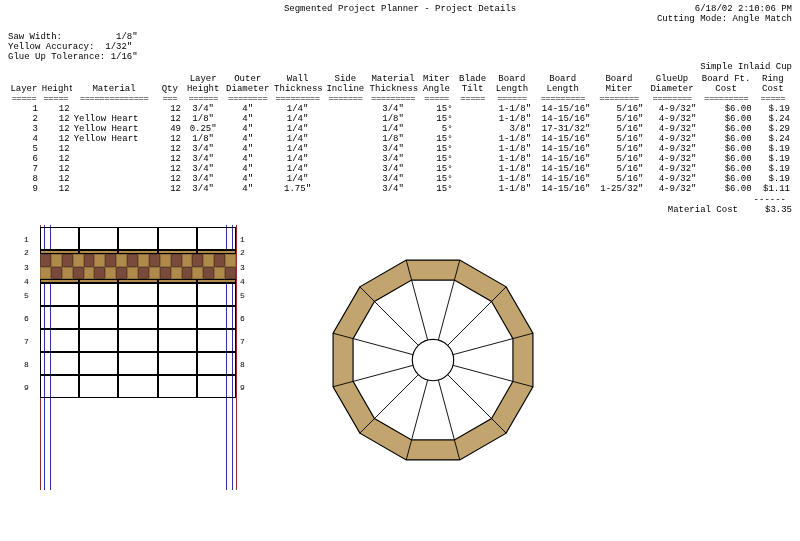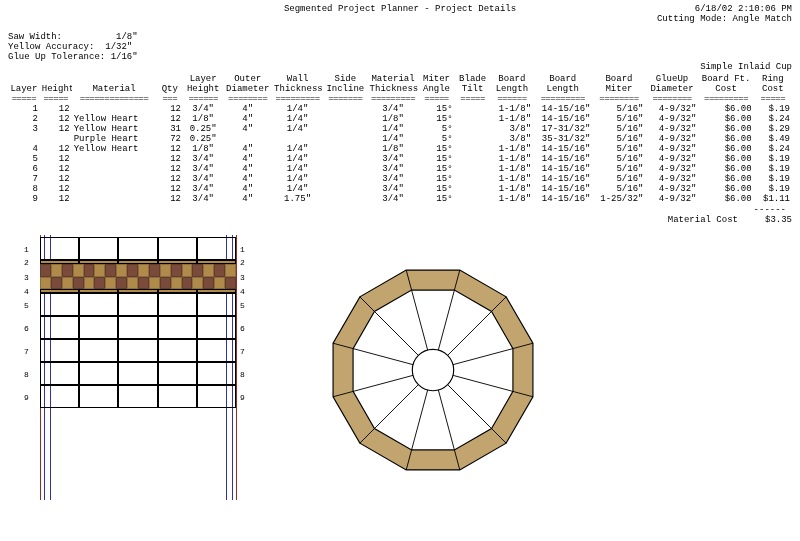--- a/index.html
+++ b/index.html
@@ -173,53 +173,34 @@
         <td class="r">14-15/16"</td>
         <td class="r">5/16"</td>
         <td class="r">4-9/32"</td>
         <td class="r">$6.00</td>
         <td class="r">$.24</td>
       </tr>
       <tr>
         <td class="r">3</td>
         <td class="r">12</td>
         <td class="l">Yellow Heart</td>
-        <td class="r">31</td>
+        <td class="r">49</td>
         <td class="c">0.25"</td>
         <td class="c">4"</td>
         <td class="c">1/4"</td>
         <td class="c"></td>
         <td class="c">1/4"</td>
         <td class="r">5°</td>
         <td class="r"></td>
         <td class="r">3/8"</td>
         <td class="r">17-31/32"</td>
         <td class="r">5/16"</td>
         <td class="r">4-9/32"</td>
         <td class="r">$6.00</td>
         <td class="r">$.29</td>
-      </tr>
-      <tr>
-        <td class="r"></td>
-        <td class="r"></td>
-        <td class="l">Purple Heart</td>
-        <td class="r">72</td>
-        <td class="c">0.25"</td>
-        <td class="c"></td>
-        <td class="c"></td>
-        <td class="c"></td>
-        <td class="c">1/4"</td>
-        <td class="r">5°</td>
-        <td class="r"></td>
-        <td class="r">3/8"</td>
-        <td class="r">35-31/32"</td>
-        <td class="r">5/16"</td>
-        <td class="r">4-9/32"</td>
-        <td class="r">$6.00</td>
-        <td class="r">$.49</td>
       </tr>
       <tr>
         <td class="r">4</td>
         <td class="r">12</td>
         <td class="l">Yellow Heart</td>
         <td class="r">12</td>
         <td class="c">1/8"</td>
         <td class="c">4"</td>
         <td class="c">1/4"</td>
         <td class="c"></td>

